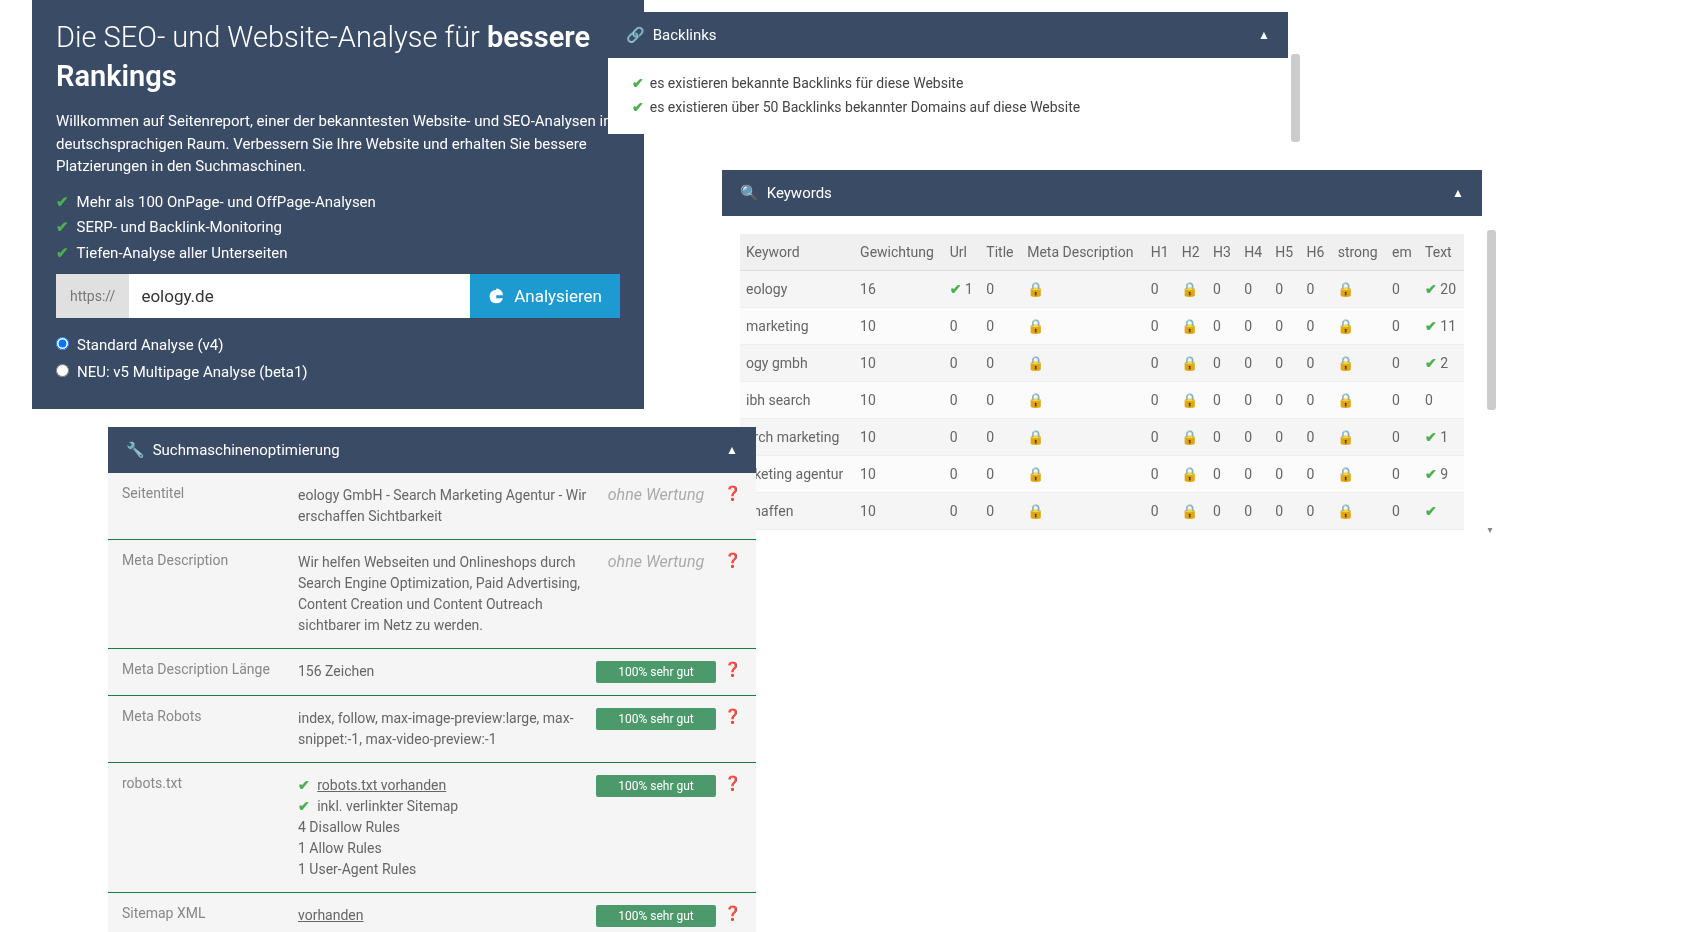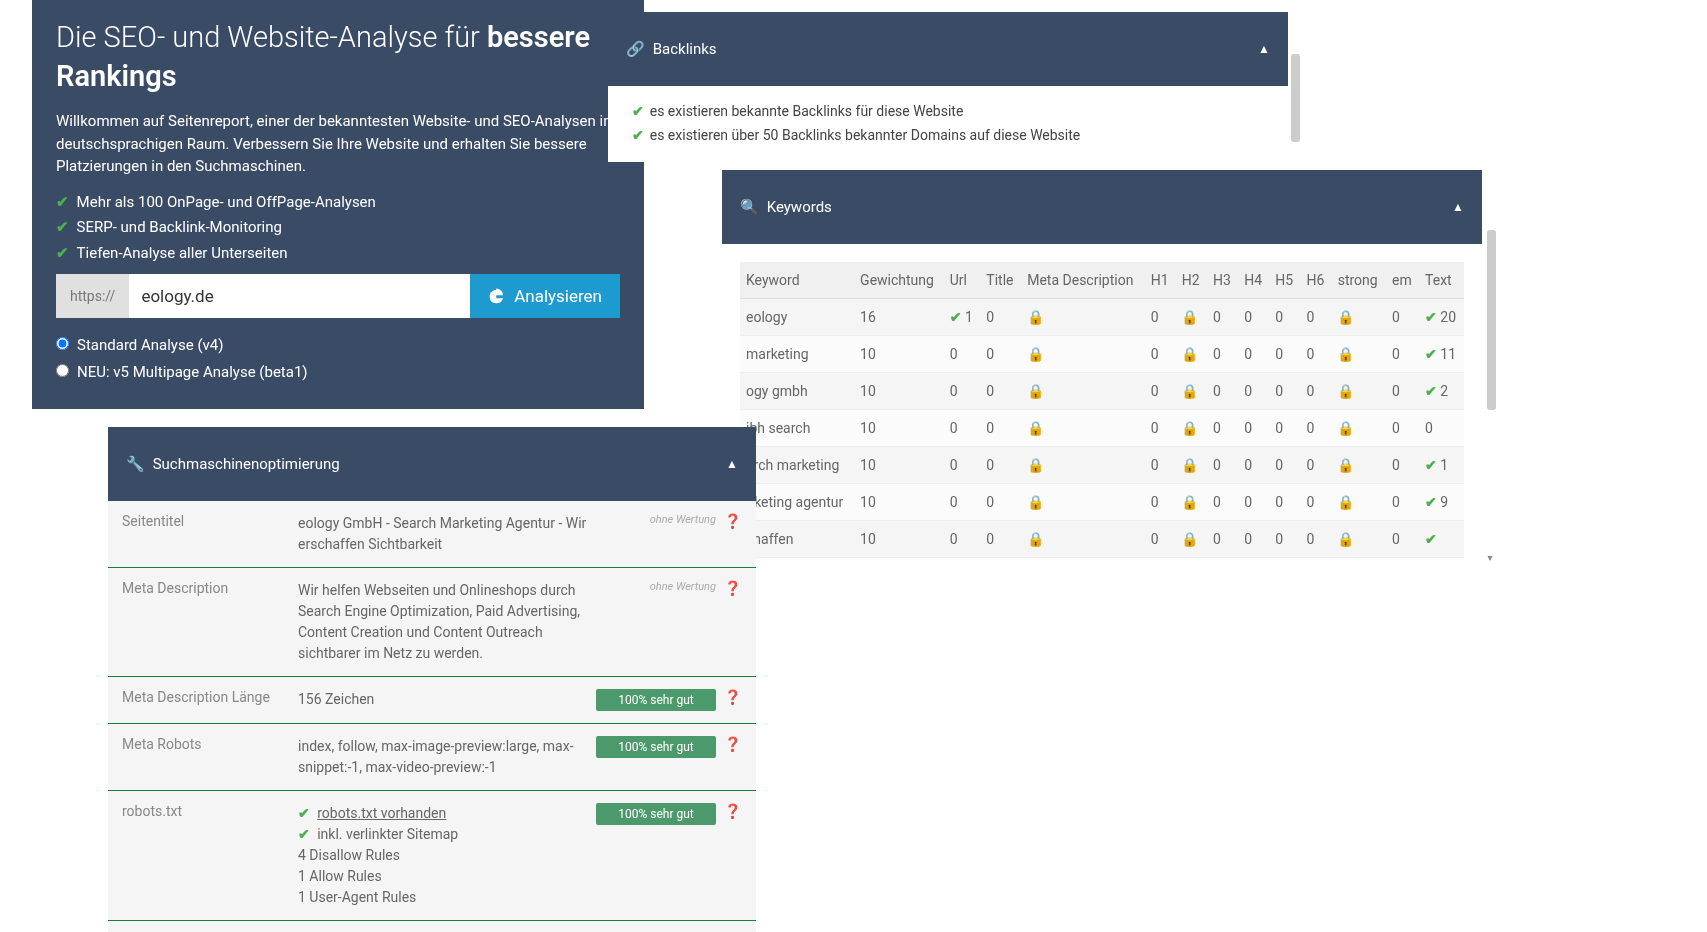--- a/index.html
+++ b/index.html
@@ -13,21 +13,21 @@
 .hero .chk{color:#4caf50;margin-right:8px;font-weight:bold}
 .inputrow{display:flex;height:44px;margin-bottom:14px}
 .proto{background:#e0e0e0;color:#777;display:flex;align-items:center;padding:0 14px;font-size:14px}
 .urlfield{flex:1;border:none;padding:0 12px;font-size:17px;color:#333;outline:none}
 .analyze{background:#1d9bd1;color:#fff;border:none;padding:0 18px;font-size:17px;cursor:pointer;display:flex;align-items:center;gap:8px}
 .analyze svg{width:18px;height:18px;fill:#fff}
 .radios label{display:block;font-size:15px;line-height:1.8;cursor:pointer}
 .radios input{margin-right:8px}
 
 .panel-backlinks{position:absolute;left:608px;top:12px;width:680px}
-.panelhead{background:#3a4b66;color:#fff;padding:28px 18px;display:flex;align-items:center;justify-content:space-between;font-size:15px}
+.panelhead{background:#3a4b66;color:#fff;padding:14px 18px;display:flex;align-items:center;justify-content:space-between;font-size:15px}
 .panelhead .ico{margin-right:8px}
 .chev{font-size:12px}
 .bl-body{background:#fff;padding:14px 24px}
 .bl-line{font-size:14px;color:#444;line-height:1.7}
 .bl-line .chk2{color:#4caf50;margin-right:6px;font-weight:bold}
 .scroll-stub{position:absolute;right:-12px;top:42px;width:9px;height:88px;background:#ccc;border-radius:3px}
 
 .panel-keywords{position:absolute;left:722px;top:170px;width:760px}
 .kw-body{padding:18px 18px 6px;font-size:14px;color:#555}
 .kw-hint{margin-bottom:16px;line-height:1.5}
@@ -40,21 +40,21 @@
 .ok{color:#4caf50;font-weight:bold}
 .lock{color:#b52b2b}
 .scroll-stub2{position:absolute;right:-14px;top:60px;width:9px;height:180px;background:#ccc;border-radius:3px}
 .scroll-stub3{position:absolute;right:-14px;bottom:0;width:12px;height:12px;color:#888;font-size:10px;text-align:center}
 
 .panel-seo{position:absolute;left:108px;top:427px;width:648px}
 .seo-body{background:#f5f5f5}
 .seo-row{display:flex;align-items:flex-start;padding:12px 14px;border-bottom:1px solid #15803d;font-size:14px;color:#666}
 .seo-row .lbl{width:176px;color:#888}
 .seo-row .val{flex:1;line-height:1.5}
-.seo-row .rating{font-style:italic;font-size:11px;color:#aaa;width:120px;text-align:right}
+.seo-row .rating{font-style:italic;font-size:16px;color:#aaa;width:120px;text-align:center}
 .seo-row .badge{background:#4c9a6b;color:#fff;font-size:12px;padding:4px 10px;border-radius:2px;width:120px;text-align:center}
 .seo-row .q{width:26px;text-align:right;color:#888;font-size:14px}
 .seo-row .val .chk2{color:#4caf50;font-weight:bold;margin-right:4px}
 .seo-row .val a{color:#666;text-decoration:underline}
 </style>
 </head>
 <body>
 
 <div class="hero">
   <h1>

